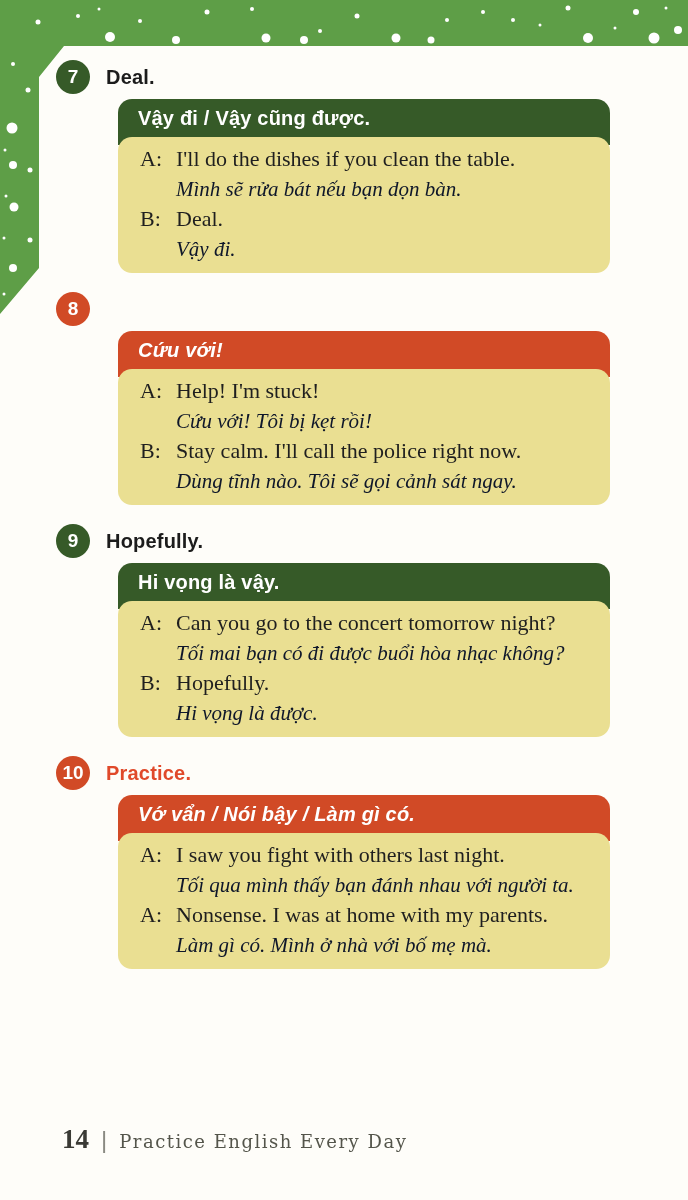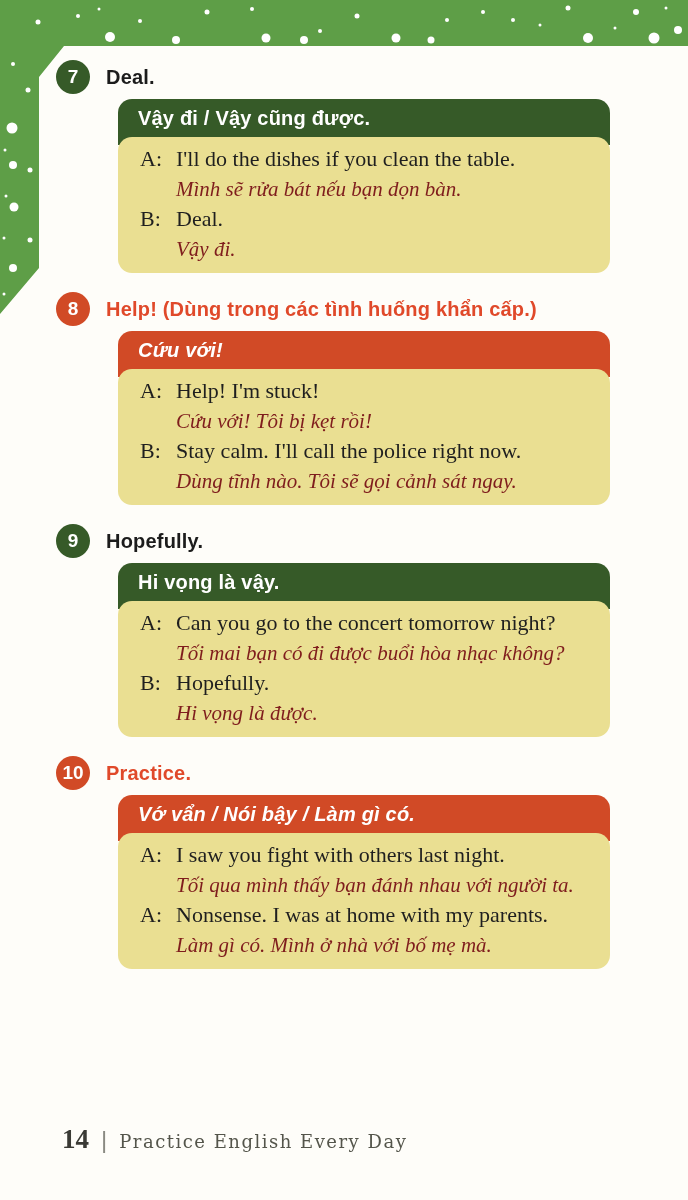--- a/index.html
+++ b/index.html
@@ -41,21 +41,21 @@
   .sec-red .card-head{background:var(--red);font-style:italic;}
   .card-body{
     margin-top:-8px;background:var(--yellow);border-radius:14px;
     padding:7px 10px 9px 22px;box-sizing:border-box;width:492px;
     color:#1f1f1f;
   }
   .dlg-en{display:flex;font-family:"Liberation Serif",serif;font-size:22px;line-height:30px;white-space:nowrap;}
   .spk{flex:0 0 36px;}
   .dlg-vi{
     margin-left:36px;font-family:"Liberation Serif",serif;font-style:italic;
-    font-size:21px;line-height:30px;white-space:nowrap;color:#7f1d1d;
+    font-size:21px;line-height:30px;white-space:nowrap;color:#0f172a;
   }
   .footer{
     position:absolute;left:62px;top:1124px;z-index:1;
     display:flex;align-items:baseline;gap:12px;
   }
   .page-num{font-family:"Liberation Serif",serif;font-weight:bold;font-size:27px;color:#3a3a35;}
   .footer-sep{font-size:24px;color:#8a8a82;font-weight:200;}
   .book-title{
     font-family:"DejaVu Serif",serif;font-size:18px;color:var(--footer-text);
     letter-spacing:1.5px;
@@ -127,21 +127,20 @@
           <span>Deal.</span>
         </div>
         <div class="dlg-vi">Vậy đi.</div>
       </div>
     </div>
   </section>
 
   <section class="sec-red">
     <div class="sec-head">
       <span class="badge">8</span>
-      <span class="sec-title">Help! (Dùng trong các tình huống khẩn cấp.)</span>
     </div>
     <div class="card">
       <div class="card-head">Cứu với!</div>
       <div class="card-body">
         <div class="dlg-en">
           <span class="spk">A:</span>
           <span>Help! I'm stuck!</span>
         </div>
         <div class="dlg-vi">Cứu với! Tôi bị kẹt rồi!</div>
         <div class="dlg-en">

